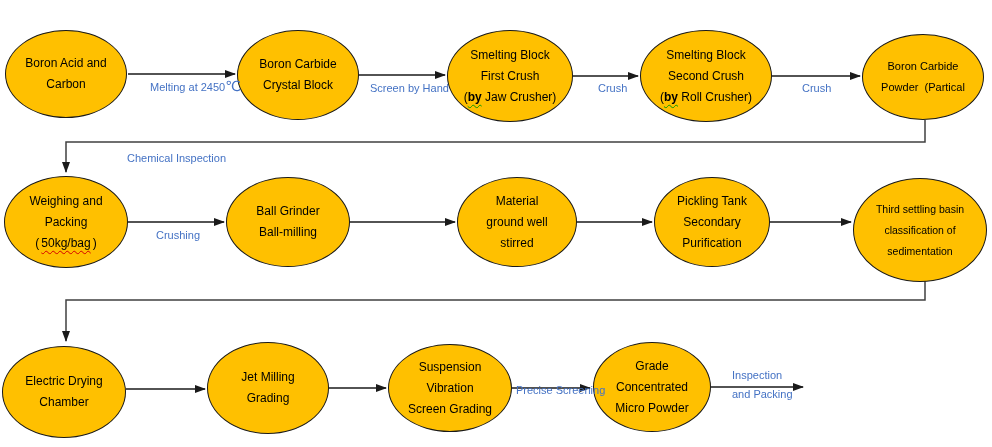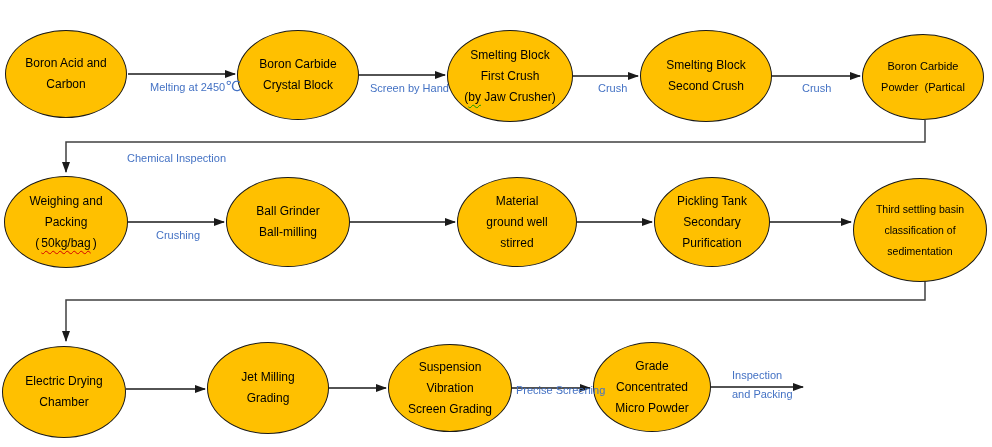--- a/index.html
+++ b/index.html
@@ -23,21 +23,21 @@
   }
   .node.small{font-size:11px;}
   .node.xsmall{font-size:10.5px;}
   .edge-label{
     position:absolute;color:var(--label-color);font-size:11px;
     white-space:nowrap;line-height:13px;margin-top:39px;
   }
   .edge-label .unit{font-size:14px;}
   .edge-label.two-line{line-height:19px;}
   .sq-green{text-decoration:underline;text-decoration-style:wavy;
-    text-decoration-color:#0a9a00;text-decoration-thickness:1px;text-underline-offset:3px;}
+    text-decoration-color:#0a9a00;text-decoration-thickness:1px;text-underline-offset:3px;font-weight:bold;}
   .sq-red{text-decoration:underline;text-decoration-style:wavy;
     text-decoration-color:#d40000;text-decoration-thickness:1px;text-underline-offset:3px;}
 </style>
 </head>
 <body>
 
 <div class="canvas">
 
   <svg class="layer" viewBox="0 0 992 447" aria-hidden="true">
     <defs>
@@ -70,20 +70,21 @@
     <div>Crystal Block</div>
   </div>
   <div class="node" style="left:447px;top:30px;width:126px;height:92px">
     <div>Smelting Block</div>
     <div>First Crush</div>
     <div><span>(</span><span class="sq-green">by</span><span> Jaw Crusher)</span></div>
   </div>
   <div class="node" style="left:640px;top:30px;width:132px;height:92px">
     <div>Smelting Block</div>
     <div>Second Crush</div>
+    <div><span>(</span><span class="sq-green">by</span><span> Roll Crusher)</span></div>
   </div>
   <div class="node small" style="left:862px;top:34px;width:122px;height:86px">
     <div>Boron Carbide</div>
     <div>Powder &nbsp;(Partical</div>
   </div>
 
   <div class="node" style="left:4px;top:176px;width:124px;height:92px">
     <div>Weighing and</div>
     <div>Packing</div>
     <div><span>(</span><span class="sq-red" style="padding:0 2px">50kg/bag</span><span>)</span></div>

